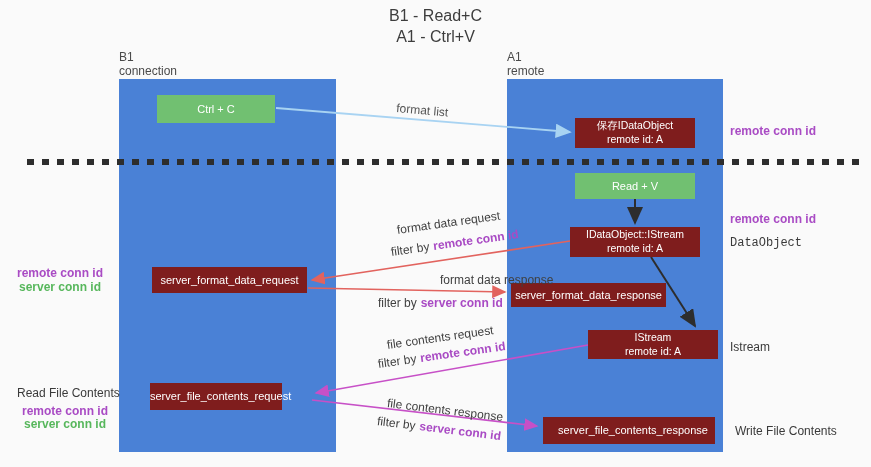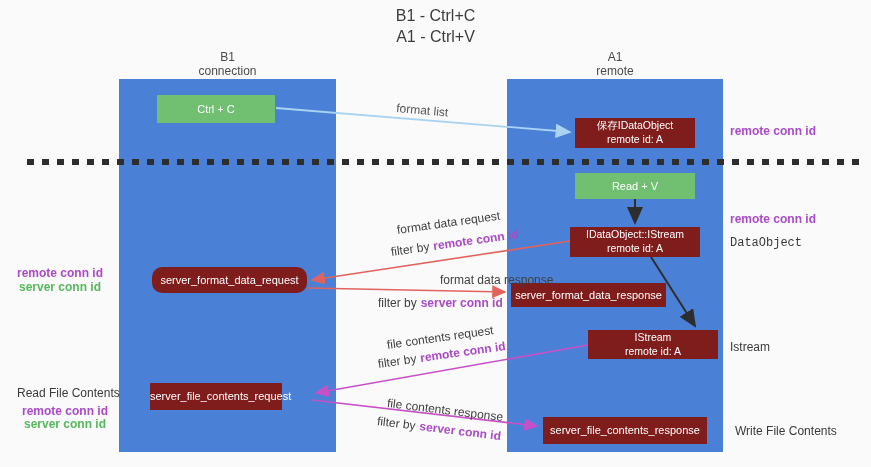--- a/index.html
+++ b/index.html
@@ -5,21 +5,21 @@
   html,body{margin:0;padding:0;background:#fafafa;}
   .canvas{
     position:relative;width:871px;height:467px;background:#fafafa;
     font-family:"Liberation Sans",sans-serif;overflow:hidden;
   }
   .title{
     position:absolute;left:0;top:6px;width:871px;text-align:center;
     font-size:16px;line-height:1.3;color:#3d3d3d;
   }
   .col-header{
-    position:absolute;text-align:center;font-size:12px;line-height:1.2;color:#4a4a4a;
+    position:absolute;font-size:12px;line-height:1.2;color:#4a4a4a;
   }
   .column{
     position:absolute;background:#4a81d6;z-index:1;
   }
   .arrows{position:absolute;left:0;top:0;z-index:2;}
   .box{
     position:absolute;z-index:3;display:flex;flex-direction:column;
     justify-content:center;color:#ffffff;
     font-size:10.5px;line-height:1.3;text-align:center;white-space:nowrap;
   }
@@ -32,21 +32,21 @@
   .side{position:absolute;z-index:4;font-size:12px;white-space:nowrap;}
   .side.right-edge{text-align:right;}
   .filter-prefix{margin-right:4px;}
 </style>
 </head>
 <body>
 
 <div class="canvas">
 
   <div class="title">
-    <div>B1 - Ctrl+C</div>
+    <div>B1 - Read+C</div>
     <div>A1 - Ctrl+V</div>
   </div>
 
   <div class="col-header" style="left:119px;top:50px;width:217px;">
     <div>B1</div>
     <div>connection</div>
   </div>
   <div class="col-header" style="left:507px;top:50px;width:216px;">
     <div>A1</div>
     <div>remote</div>
@@ -84,21 +84,21 @@
     <line x1="308" y1="288" x2="505" y2="292" stroke="#e2635e" stroke-width="1.6" marker-end="url(#ah-red)"></line>
 
     <line x1="588" y1="345" x2="316" y2="393" stroke="#c750c7" stroke-width="1.6" marker-end="url(#ah-magenta)"></line>
 
     <line x1="312" y1="400" x2="537" y2="426" stroke="#c750c7" stroke-width="1.6" marker-end="url(#ah-magenta)"></line>
   </svg>
 
   <div class="box green" style="left:157px;top:95px;width:118px;height:28px;">
     <span>Ctrl + C</span>
   </div>
-  <div class="box orange" style="left:152px;top:267px;width:155px;height:26px;font-size:11px;border-radius:10px;">
+  <div class="box orange" style="left:152px;top:267px;width:155px;height:26px;font-size:11px;">
     <span>server_format_data_request</span>
   </div>
   <div class="box orange" style="left:150px;top:383px;width:132px;height:27px;font-size:11px;">
     <span>server_file_contents_request</span>
   </div>
 
   <div class="box orange" style="left:575px;top:118px;width:120px;height:30px;">
     <span>保存IDataObject</span>
     <span>remote id: A</span>
   </div>
@@ -109,21 +109,21 @@
     <span>IDataObject::IStream</span>
     <span>remote id: A</span>
   </div>
   <div class="box orange" style="left:511px;top:283px;width:155px;height:24px;font-size:11px;">
     <span>server_format_data_response</span>
   </div>
   <div class="box orange" style="left:588px;top:330px;width:130px;height:29px;">
     <span>IStream</span>
     <span>remote id: A</span>
   </div>
-  <div class="box orange" style="left:543px;top:417px;width:164px;height:27px;font-size:11px;">
+  <div class="box orange" style="left:543px;top:417px;width:164px;height:27px;font-size:11px;padding-left:8px;">
     <span>server_file_contents_response</span>
   </div>
 
   <div class="lbl" style="left:397px;top:101px;transform:rotate(5deg);color:#555555;">format list</div>
 
   <div class="lbl" style="left:396px;top:223px;transform:rotate(-8deg);">format data request</div>
   <div class="lbl" style="left:390px;top:245px;transform:rotate(-8deg);">
     <span class="filter-prefix">filter by</span><span class="purple">remote conn id</span>
   </div>
 

